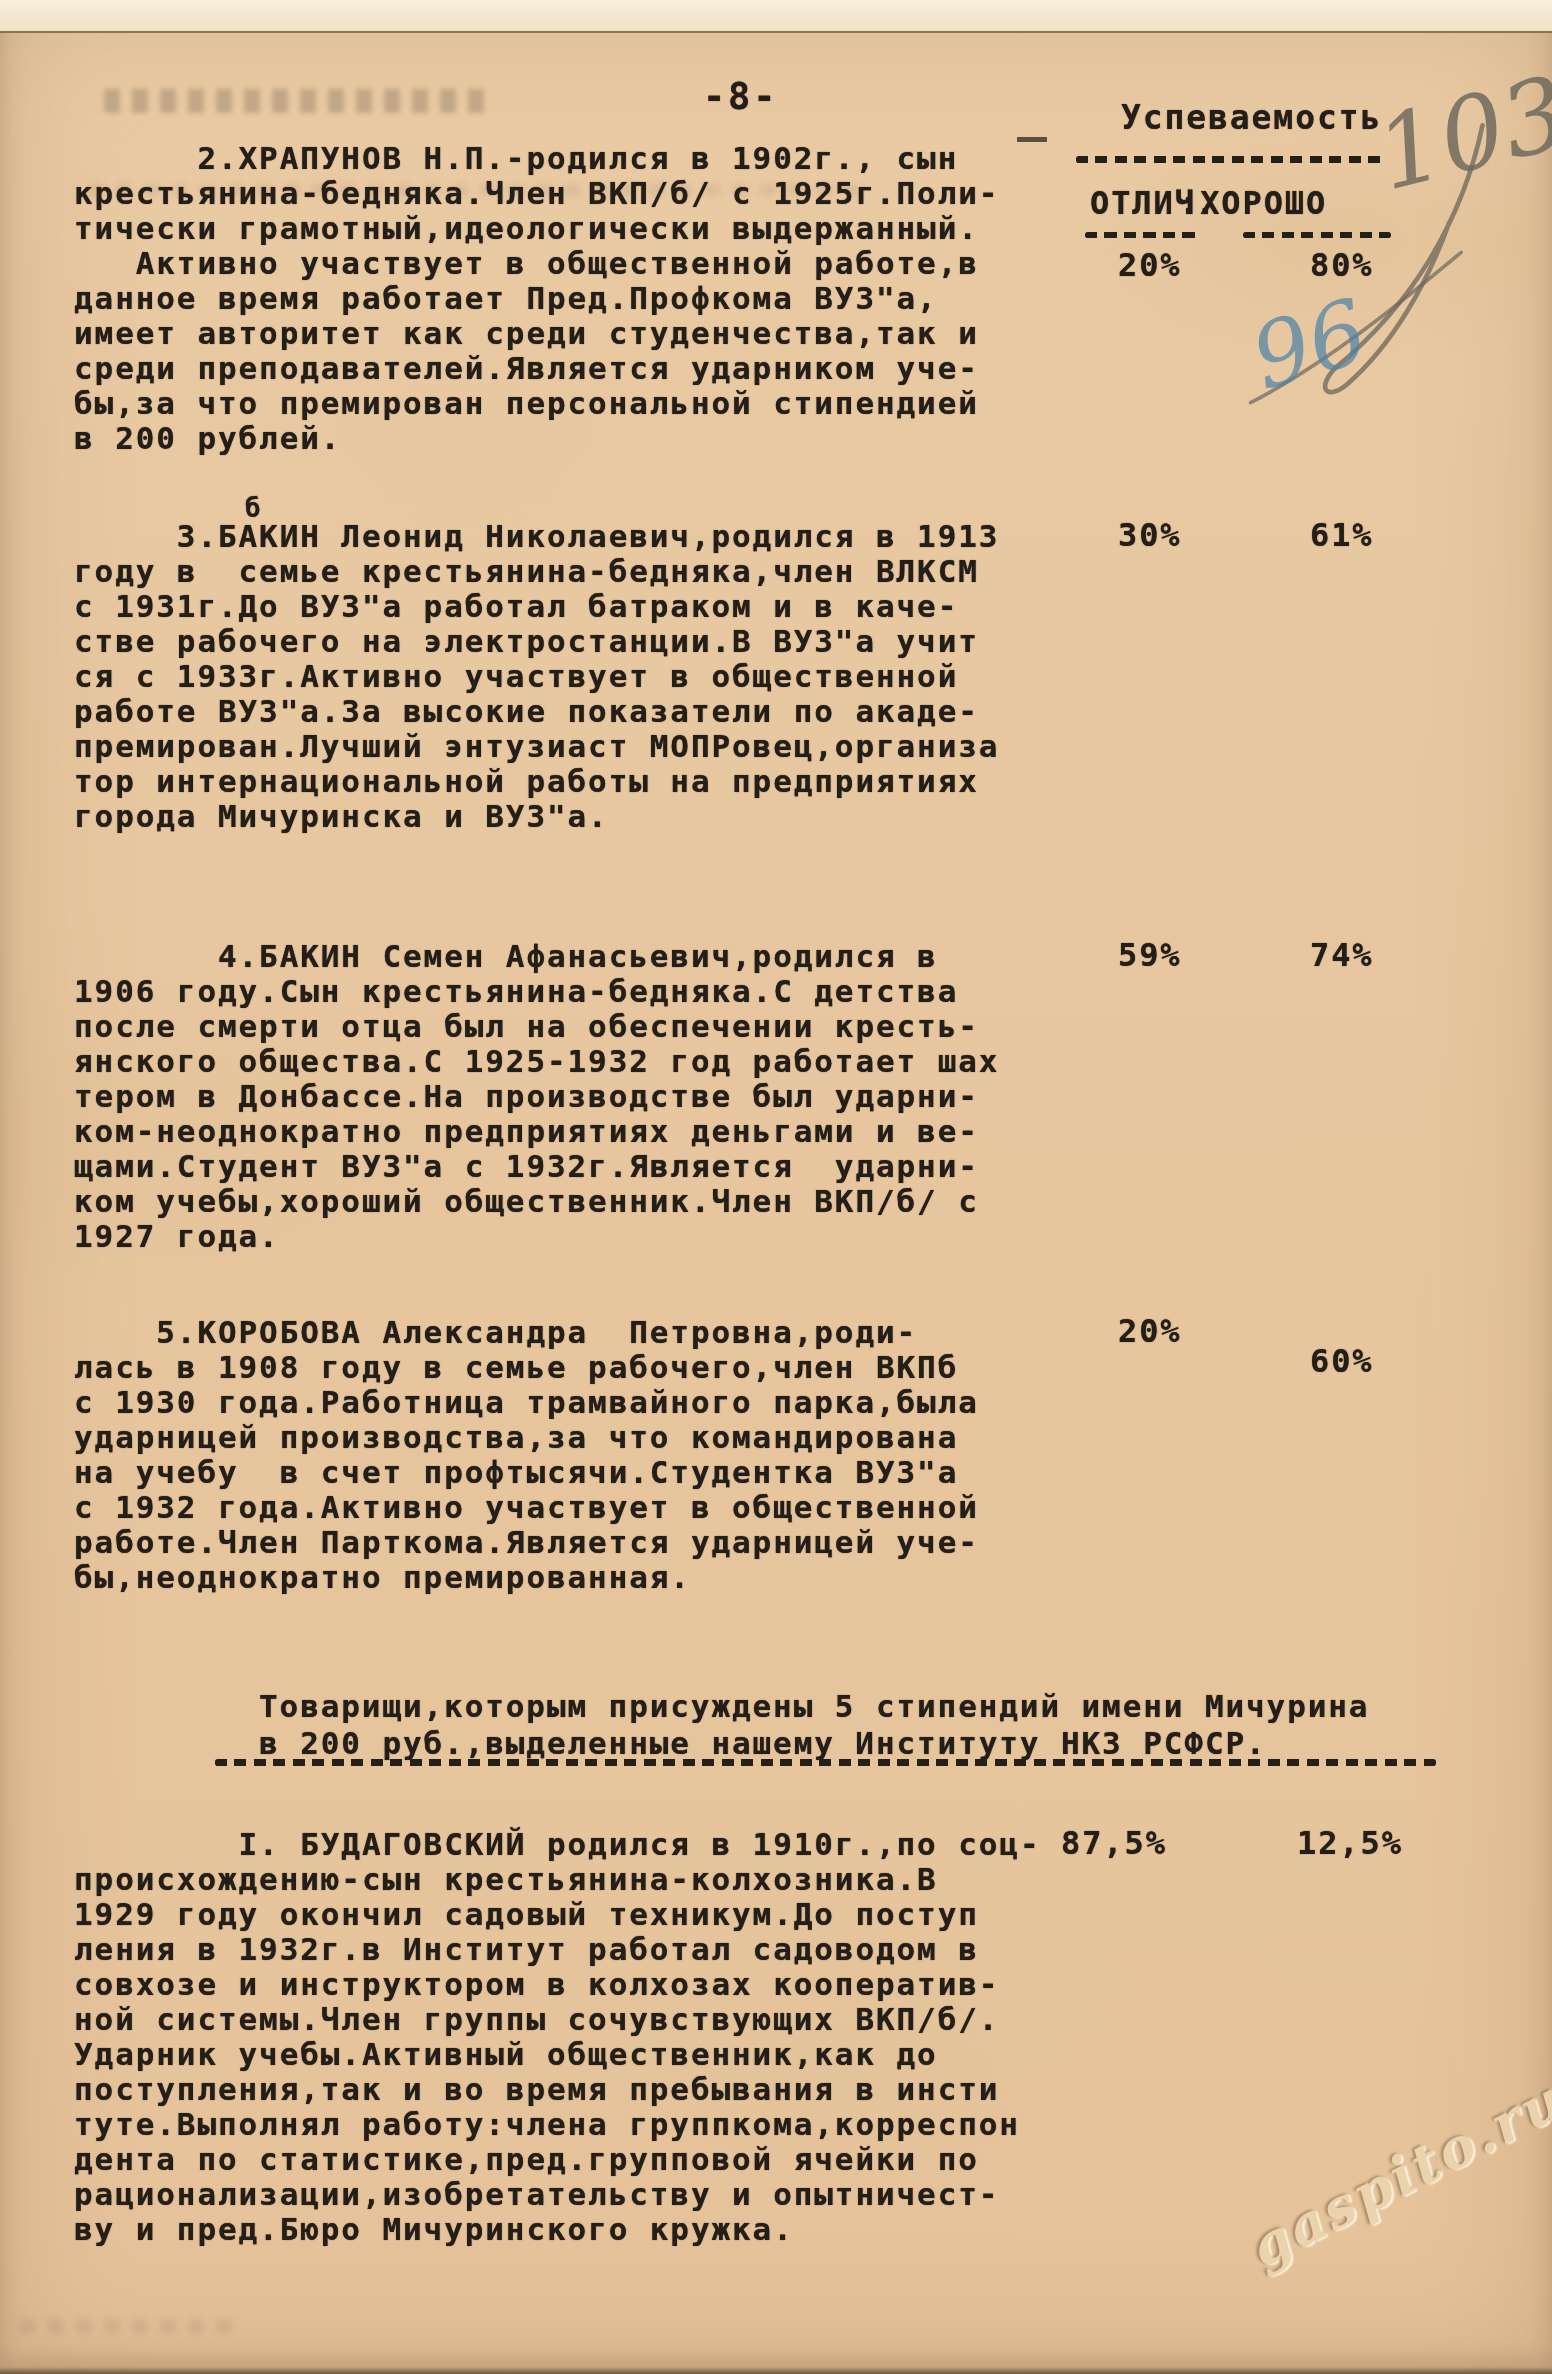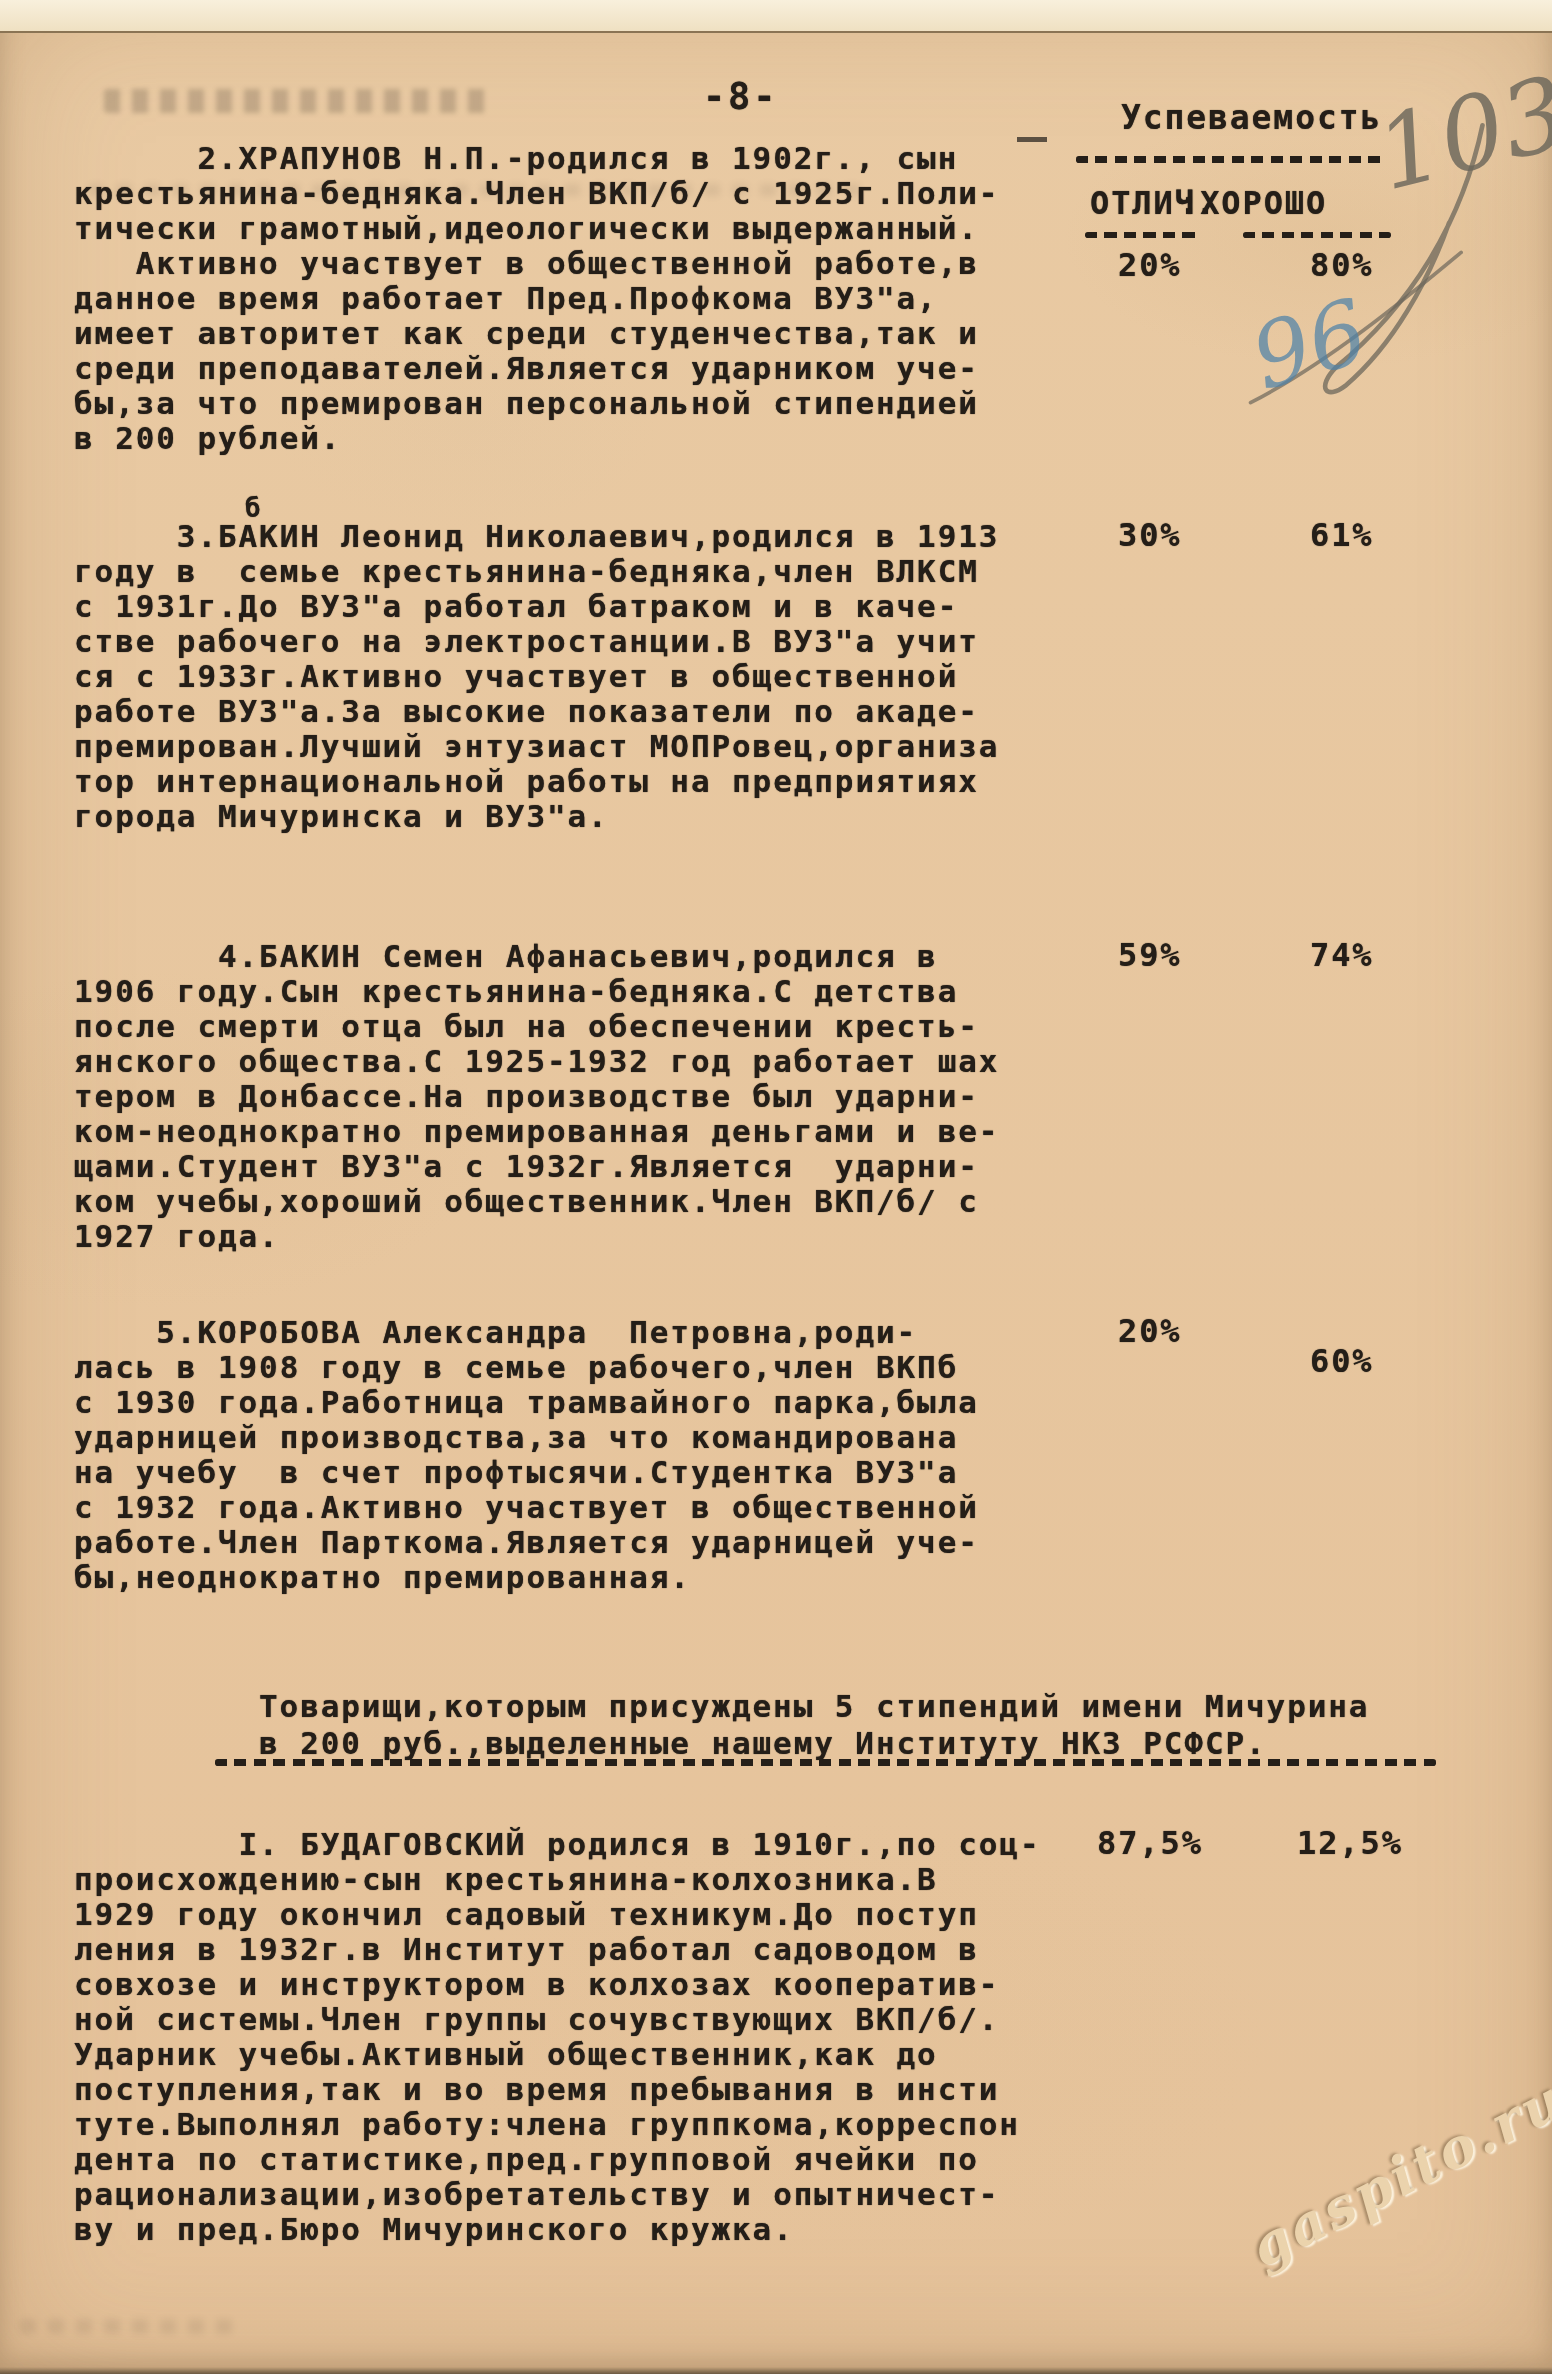--- a/index.html
+++ b/index.html
@@ -97,21 +97,21 @@
   <span class="pct typed" style="left:1118px;top:519px;">30%</span>
   <span class="pct typed" style="left:1310px;top:519px;">61%</span>
 
   <section class="tblock typed" style="top:939px;">
     <div>
         <div class="tline">       4.БАКИН Семен Афанасьевич,родился в</div>
         <div class="tline">1906 году.Сын крестьянина-бедняка.С детства</div>
         <div class="tline">после смерти отца был на обеспечении кресть-</div>
         <div class="tline">янского общества.С 1925-1932 год работает шах</div>
         <div class="tline">тером в Донбассе.На производстве был ударни-</div>
-        <div class="tline">ком-неоднократно премированная деньгами и ве-</div>
+        <div class="tline">ком-неоднократно предприятиях деньгами и ве-</div>
         <div class="tline">щами.Студент ВУЗ"а с 1932г.Является  ударни-</div>
         <div class="tline">ком учебы,хороший общественник.Член ВКП/б/ с</div>
         <div class="tline">1927 года.</div>
       </div>
   </section>
   <span class="pct typed" style="left:1118px;top:939px;">59%</span>
   <span class="pct typed" style="left:1310px;top:939px;">74%</span>
 
   <section class="tblock typed" style="top:1315px;">
     <div>
@@ -145,21 +145,21 @@
         <div class="tline">совхозе и инструктором в колхозах кооператив-</div>
         <div class="tline">ной системы.Член группы сочувствующих ВКП/б/.</div>
         <div class="tline">Ударник учебы.Активный общественник,как до</div>
         <div class="tline">поступления,так и во время пребывания в инсти</div>
         <div class="tline">туте.Выполнял работу:члена группкома,корреспон</div>
         <div class="tline">дента по статистике,пред.групповой ячейки по</div>
         <div class="tline">рационализации,изобретательству и опытничест-</div>
         <div class="tline">ву и пред.Бюро Мичуринского кружка.</div>
       </div>
   </section>
-  <span class="pct typed" style="left:1097px;top:1827px;">87,5%</span>
+  <span class="pct typed" style="left:1061px;top:1827px;">87,5%</span>
   <span class="pct typed" style="left:1297px;top:1827px;">12,5%</span>
 
   <svg class="hw-svg" width="1553" height="2375" viewBox="0 0 1674 2560">
     <text x="0" y="0" transform="translate(1496,205) rotate(-14)" font-family="DejaVu Serif, serif" font-style="italic" font-size="108" fill="#6c675b" opacity="0.82">103</text>
     <path d="M1598,135 C1576,240 1520,330 1440,396 C1419,417 1429,432 1450,416 C1502,372 1540,302 1562,240" fill="none" stroke="#6c675b" stroke-width="5" stroke-linecap="round" opacity="0.75"></path>
     <path d="M1575,272 C1515,322 1430,392 1348,434" fill="none" stroke="#6c675b" stroke-width="4" stroke-linecap="round" opacity="0.7"></path>
     <text x="0" y="0" transform="translate(1362,420) rotate(-16)" font-family="DejaVu Serif, serif" font-style="italic" font-size="96" fill="#4f83a9" opacity="0.72">96</text>
   </svg>
 
   <div class="watermark">gaspito.ru</div>

